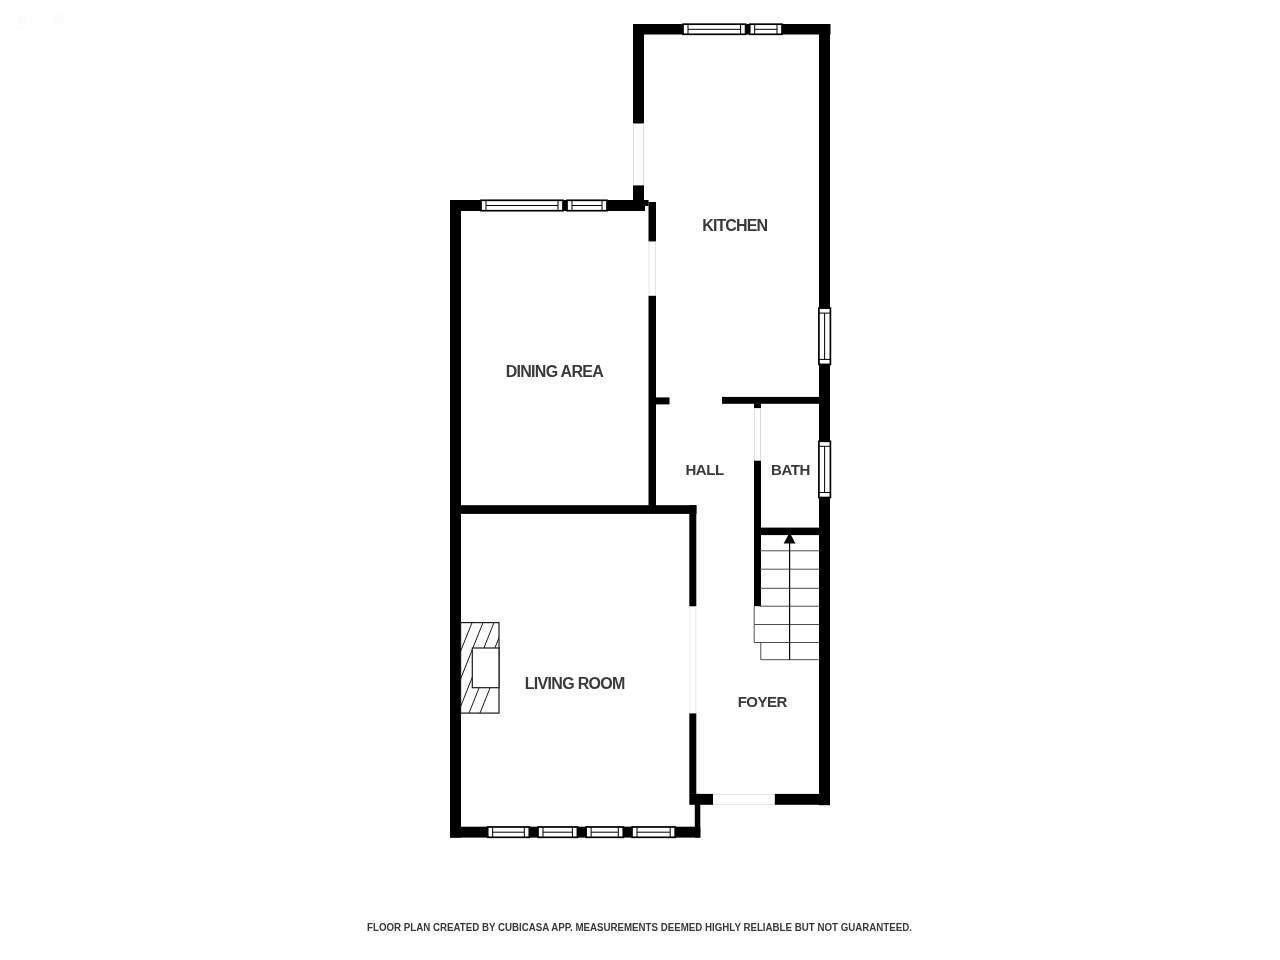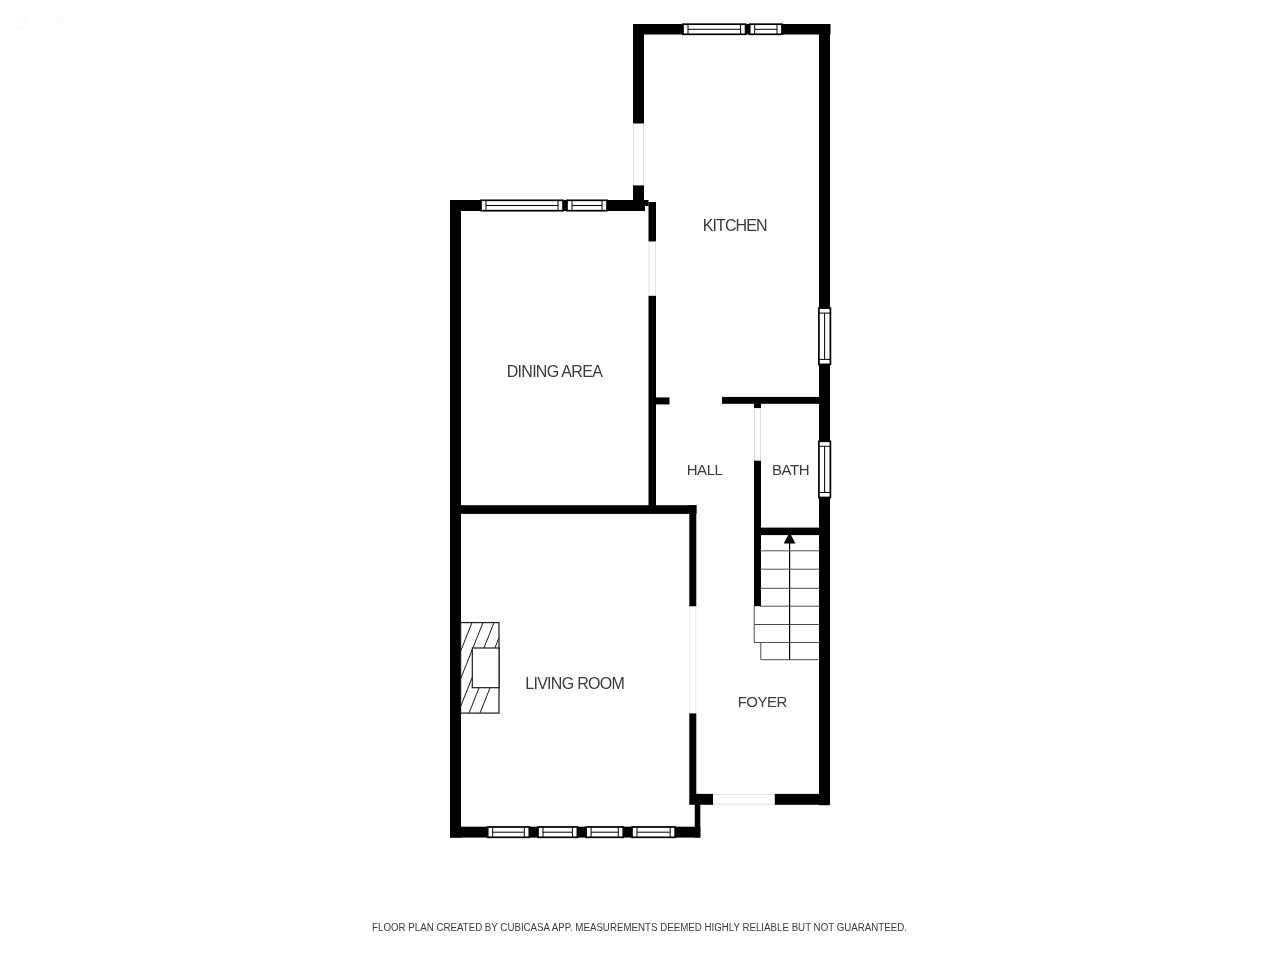--- a/index.html
+++ b/index.html
@@ -1,17 +1,17 @@
 <!DOCTYPE html>
 <html><head>
 <meta charset="utf-8">
 <style>
   html,body{margin:0;padding:0;background:#ffffff;}
   #plan{position:relative;width:1280px;height:960px;background:#ffffff;overflow:hidden;
-        font-family:"Liberation Sans", sans-serif;filter:grayscale(1);}
+        font-family:"Liberation Sans", sans-serif;filter:grayscale(1);font-weight:bold;}
   svg{position:absolute;left:0;top:0;}
   text{font-family:"Liberation Sans", sans-serif;fill:#3a3a3a;}
 </style>
 </head>
 <body>
 <div id="plan">
 <svg width="1280" height="960" viewBox="0 0 1280 960">
 
   <rect x="0" y="0" width="1280" height="960" fill="#ffffff"></rect>
 

